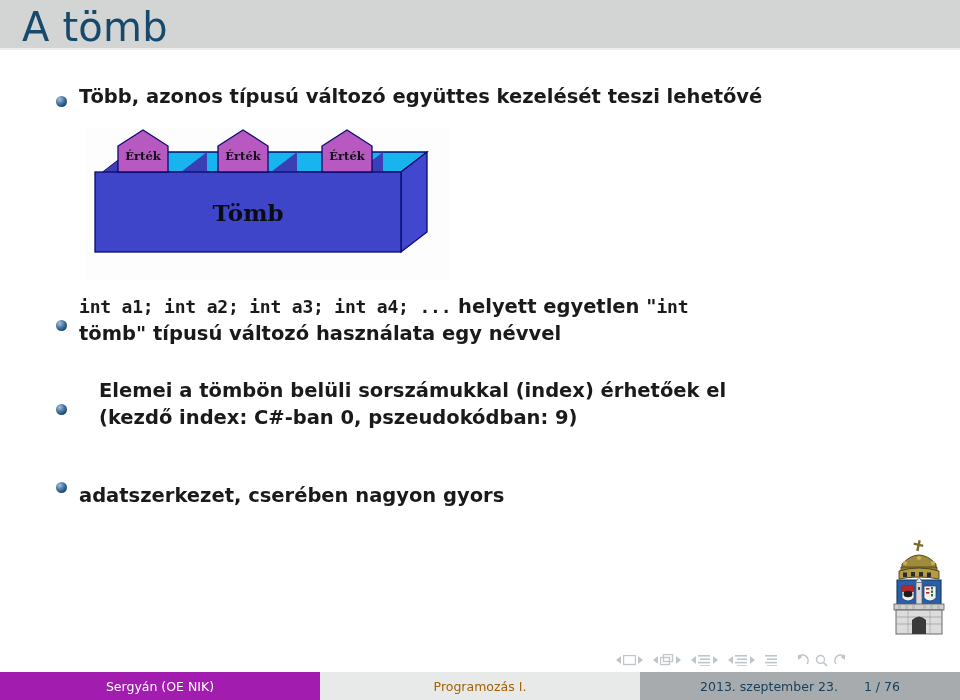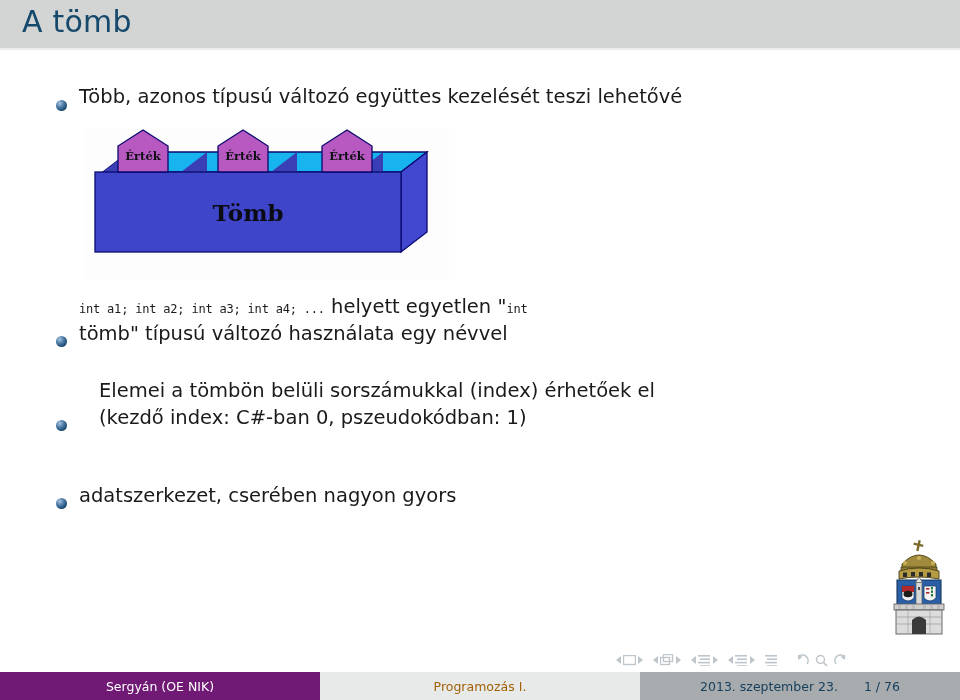--- a/index.html
+++ b/index.html
@@ -28,61 +28,62 @@
     position: absolute;
     left: 0; top: 48px;
     width: 960px;
     height: 2px;
     background: #ededed;
   }
   .slide-title {
     position: absolute;
     left: 22px;
     top: 4px;
-    font-size: 30px;
+    font-size: 40px;
     font-weight: normal;
     color: #16496b;
     letter-spacing: 0.2px;
     font-family: "DejaVu Sans", sans-serif;
   }
 
   
   .content {
     position: absolute;
     left: 0;
     top: 50px;
     width: 960px;
     height: 620px;
   }
 
   .bullet-row {
     position: absolute;
     display: flex;
-    align-items: flex-end;
+    align-items: center;
+    font-weight: bold;
   }
 
   .bullet-dot {
     width: 11px;
     height: 11px;
     border-radius: 50%;
     background: radial-gradient(circle at 34% 30%, #a8c4de 0%, #4e7ca8 38%, #1b4a70 72%, #123049 100%);
     flex: 0 0 auto;
     margin-top: 9px;
     margin-right: 12px;
   }
 
   .bullet-text {
     font-size: 19.5px;
     color: #1a1a1a;
     line-height: 1.36;
     font-family: "DejaVu Sans", sans-serif;
   }
   .mono {
     font-family: "DejaVu Sans Mono", monospace;
-    font-size: 12px;
+    font-size: 18px;
     letter-spacing: -0.2px;
   }
 
   
   #b1 { left: 56px; top: 34px; width: 860px; }
   #b2 { left: 56px; top: 244px; width: 880px; }
   #b3 { left: 56px; top: 328px; width: 880px; gap: 20px; }
   #b4 { left: 56px; top: 406px; width: 880px; }
 
   
@@ -136,21 +137,21 @@
   .footer {
     position: absolute;
     left: 0; top: 672px;
     width: 960px;
     height: 28px;
     display: flex;
     font-size: 12.5px;
   }
   .foot-a {
     width: 320px;
-    background: #701a75;
+    background: #a21caf;
     color: #ffffff;
     display: flex;
     align-items: center;
     justify-content: center;
   }
   .foot-b {
     width: 320px;
     background: #e8e9e9;
     color: #a16207;
     display: flex;
@@ -213,21 +214,21 @@
     <div class="bullet-text">
       <span class="mono">int a1; int a2; int a3; int a4; ...</span><span> helyett egyetlen "</span><span class="mono">int</span><br>
       <span>tömb" típusú változó használata egy névvel</span>
     </div>
   </div>
 
   <div class="bullet-row" id="b3">
     <div class="bullet-dot"></div>
     <div class="bullet-text">
       <span>Elemei a tömbön belüli sorszámukkal (index) érhetőek el</span><br>
-      <span>(kezdő index: C#-ban 0, pszeudokódban: 1)</span>
+      <span>(kezdő index: C#-ban 0, pszeudokódban: 9)</span>
     </div>
   </div>
 
   <div class="bullet-row" id="b4">
     <div class="bullet-dot"></div>
     <div class="bullet-text">
       <br>
       <span>adatszerkezet, cserében nagyon gyors</span>
     </div>
   </div>

